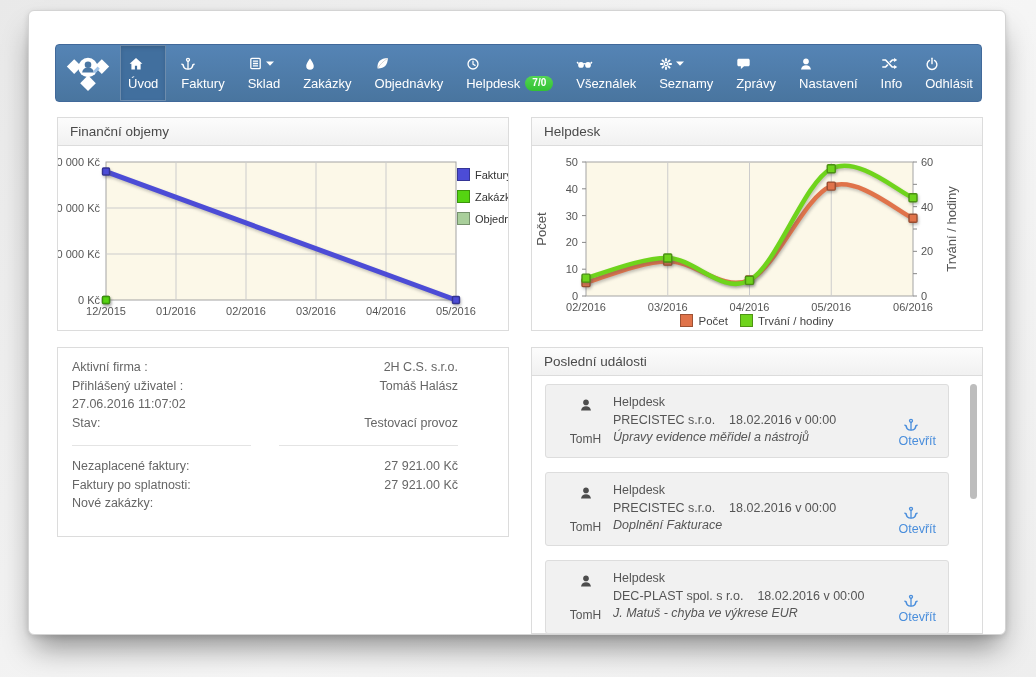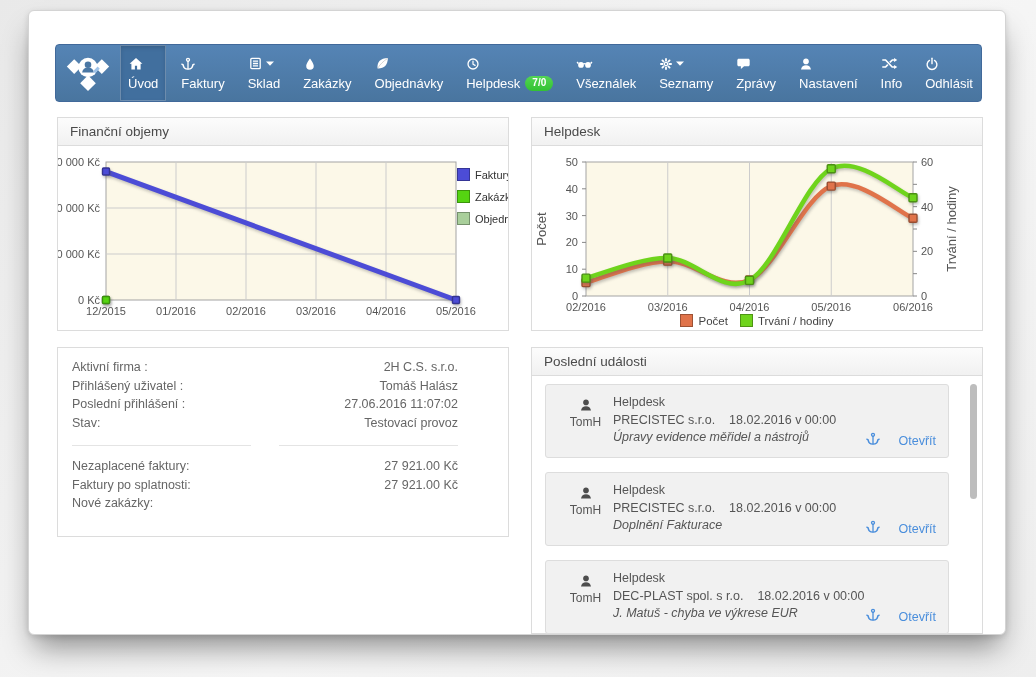--- a/index.html
+++ b/index.html
@@ -77,26 +77,26 @@
   .info-divider span { flex:1; border-top:1px solid #e4e4e4; }
 
   
   .events-body { padding:8px 33px 8px 13px; }
   .event-card {
     background:#f1f1f1; border:1px solid #ddd; border-radius:3px;
     height:74px; margin-bottom:14px; display:flex; padding:9px 12px 7px;
   }
   .event-avatar { width:55px; text-align:center; color:#4d4d4d; font-size:12px; padding-top:4px; }
   .event-avatar .av-icon { display:inline-block; color:#4d4d4d; }
-  .event-avatar .av-name { display:block; margin-top:0; color:#555; }
+  .event-avatar .av-name { display:block; margin-top:17px; color:#555; }
   .event-main { flex:1; font-size:12.5px; color:#555; line-height:17.5px; }
   .event-meta .event-date { margin-left:14px; }
   .event-desc { font-style:italic; }
   .event-action {
-    width:62px; display:flex; flex-direction:row; align-items:flex-end;
+    width:62px; display:flex; flex-direction:column; align-items:flex-end;
     justify-content:flex-end; color:#4a8edc; font-size:12.5px; padding-bottom:2px;
   }
   .event-action .act-icon { margin:0 18px 2px 0; color:#4a8edc; cursor:pointer; }
   .event-action a { color:#4a8edc; text-decoration:none; cursor:pointer; }
   .events-scrollbar {
     position:absolute; right:5px; top:36px; width:7px; height:115px;
     background:#bdbdbd; border-radius:4px;
   }
 </style>
 </head>
@@ -415,21 +415,20 @@
     <div class="panel-body info-body" id="info-body">
         <div class="info-row">
   <span class="info-label">Aktivní firma :</span>
   <span class="info-value">2H C.S. s.r.o.</span>
         </div>
         <div class="info-row">
   <span class="info-label">Přihlášený uživatel :</span>
   <span class="info-value">Tomáš Halász</span>
         </div>
         <div class="info-row">
-  <span class="info-label">Poslední přihlášení :</span>
   <span class="info-value">27.06.2016 11:07:02</span>
         </div>
         <div class="info-row">
   <span class="info-label">Stav:</span>
   <span class="info-value">Testovací provoz</span>
         </div>
         <div class="info-divider">
           <span></span>
           <span></span>
         </div>

